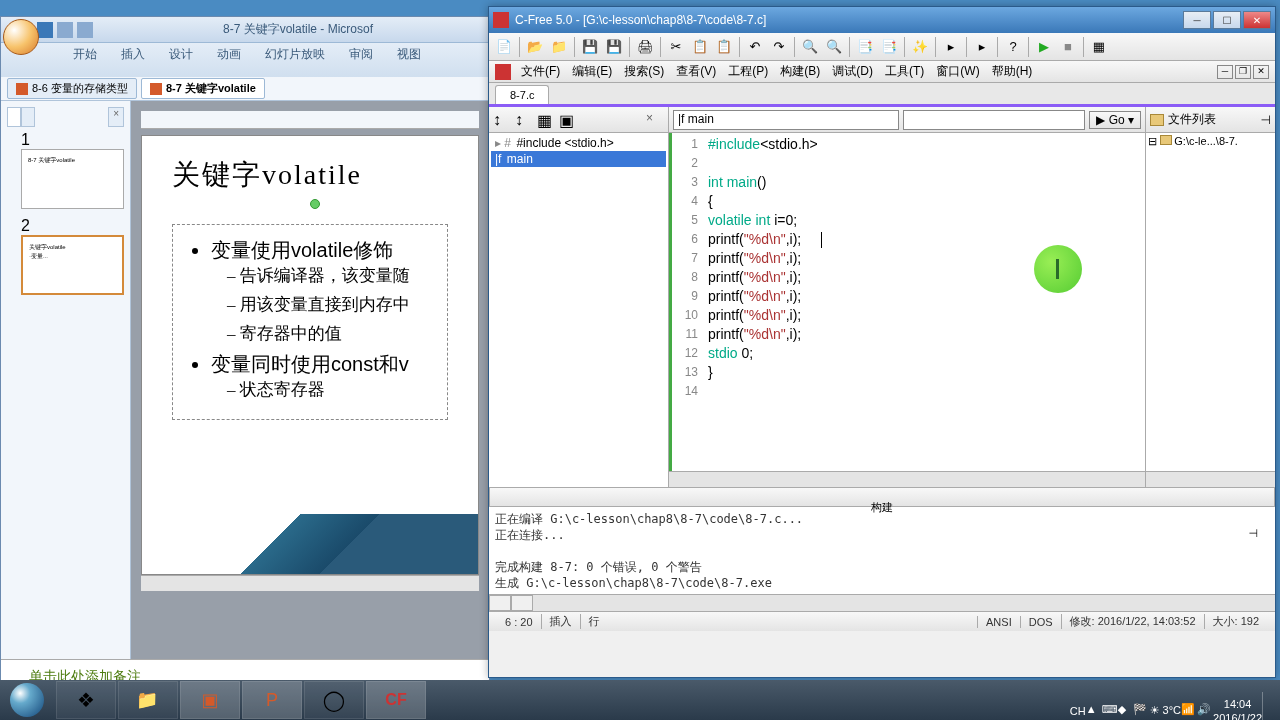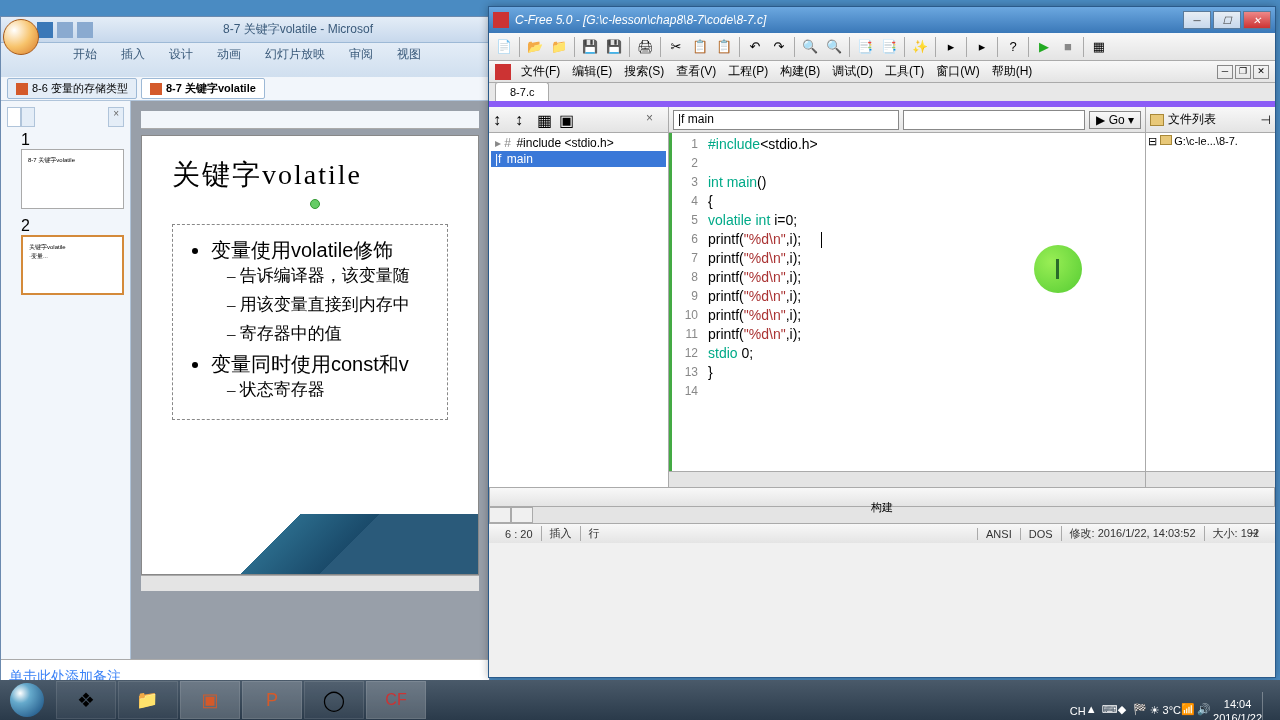--- a/index.html
+++ b/index.html
@@ -33,41 +33,41 @@
 .slide h1 { font-family: "SimSun", serif; font-size: 28px; font-weight: normal; letter-spacing: 2px; margin-bottom: 30px; }
 .slide-body { border: 1px dashed #888; padding: 12px 18px; position: relative; }
 .slide-body .rot { position: absolute; top: -26px; left: 50%; width: 10px; height: 10px; background: #6c6; border: 1px solid #393; border-radius: 50%; }
 .slide-body ul { list-style: disc; padding-left: 20px; }
 .slide-body ul li { font-size: 20px; font-family: "SimSun", serif; margin-bottom: 6px; }
 .slide-body ul ul { list-style: none; padding-left: 16px; }
 .slide-body ul ul li { font-size: 17px; }
 .slide-body ul ul li::before { content: "– "; }
 .slide .deco { position: absolute; bottom: 0; left: 0; right: 0; height: 60px; background: linear-gradient(135deg, transparent 40%, #2a6a8a 40%, #1a4a6a 60%, #2a5a7a 60%); }
 .hscroll { height: 16px; background: #e4e4e4; border-top: 1px solid #aaa; }
-.notes { height: 40px; background: #fff; border-top: 1px solid #aaa; padding: 8px 8px; font-size: 14px; color: #3b82f6; }
+.notes { height: 40px; background: #fff; border-top: 1px solid #aaa; padding: 8px 28px; font-size: 14px; color: #4d7c0f; }
 .ppt-status { height: 20px; background: linear-gradient(#e4edf7,#c7d8ec); border-top: 1px solid #9db9d6; display: flex; align-items: center; font-size: 11px; padding: 0 8px; gap: 14px; color: #3a5a7a; }
 .ppt-status .sep { border-left: 1px solid #9db9d6; height: 14px; }
 
 
 .cf-window { position: absolute; left: 488px; top: 6px; width: 788px; height: 672px; background: #f0f0f0; border: 1px solid #2a5a8a; box-shadow: 0 0 8px rgba(0,0,0,0.3); }
-.cf-titlebar { height: 26px; background: linear-gradient(#6ca8e0, #3a78b8); display: flex; align-items: center; padding: 0 4px; color: #fff; font-size: 12px; font-style: italic; }
+.cf-titlebar { height: 26px; background: linear-gradient(#6ca8e0, #3a78b8); display: flex; align-items: center; padding: 0 4px; color: #fff; font-size: 12px; }
 .cf-titlebar .ico { width: 16px; height: 16px; background: #c33; margin-right: 6px; }
 .cf-titlebar .title { flex: 1; }
 .cf-titlebar .winbtns { display: flex; gap: 0; }
 .cf-titlebar .winbtns span { width: 28px; height: 18px; background: linear-gradient(#e8eef5,#c7d8ec); border: 1px solid #5a7a9a; display: flex; align-items: center; justify-content: center; color: #333; font-size: 10px; margin-left: 2px; }
 .cf-titlebar .winbtns span.close { background: linear-gradient(#e88,#c33); color: #fff; }
 .cf-toolbar { height: 28px; background: linear-gradient(#f8f8f8,#e4e4e4); border-bottom: 1px solid #aaa; display: flex; align-items: center; padding: 0 6px; gap: 6px; }
 .cf-toolbar .tbtn { width: 18px; height: 18px; border: 1px solid transparent; font-size: 13px; text-align: center; line-height: 16px; }
 .cf-toolbar .sep { width: 1px; height: 20px; background: #aaa; }
 .cf-menubar { height: 22px; background: linear-gradient(#f8f8f8,#e4e4e4); border-bottom: 1px solid #aaa; display: flex; align-items: center; padding: 0 6px; font-size: 12px; }
 .cf-menubar .ico { width: 16px; height: 16px; background: #c33; margin-right: 4px; }
 .cf-menubar span { padding: 0 6px; }
 .cf-menubar .mdiwin { margin-left: auto; display: flex; gap: 2px; }
 .cf-menubar .mdiwin span { width: 16px; height: 14px; border: 1px solid #888; font-size: 9px; text-align: center; padding: 0; }
-.cf-filetab { height: 24px; background: #e8e8e8; border-bottom: 6px solid #8b5cf6; display: flex; align-items: end; padding-left: 6px; }
+.cf-filetab { height: 24px; background: #e8e8e8; border-bottom: 3px solid #8b5cf6; display: flex; align-items: end; padding-left: 6px; }
 .cf-filetab .tab { background: #fff; border: 1px solid #aaa; border-bottom: none; padding: 3px 14px; font-size: 11px; border-radius: 3px 3px 0 0; }
 .cf-main { display: flex; height: 380px; }
 .cf-left { width: 180px; border-right: 1px solid #aaa; display: flex; flex-direction: column; }
 .cf-left-tb { height: 26px; background: linear-gradient(#f8f8f8,#e4e4e4); border-bottom: 1px solid #aaa; display: flex; align-items: center; padding: 0 4px; gap: 4px; }
 .cf-left-tb span { width: 18px; height: 18px; display: inline-block; }
 .cf-left-tb .x { margin-left: auto; font-size: 12px; color: #666; }
 .cf-tree { flex: 1; background: #fff; font-family: Consolas, monospace; font-size: 12px; padding: 2px; }
 .cf-tree .tl { padding: 1px 4px; white-space: nowrap; }
 .cf-tree .tl.sel { background: #3a78d8; color: #fff; }
 .cf-tree .tl .ic { color: #888; margin-right: 2px; }
@@ -322,20 +322,25 @@
         <div>⊟ <span class="ico"></span><span>G:\c-le...\8-7.</span></div>
       </div>
       <div class="cf-right-scroll"></div>
     </div>
   </div>
   <div class="cf-build-hdr">
     <span class="bico"></span>
     <span>构建</span>
     <span style="margin-left:auto">⊣</span>
   </div>
+  <div class="cf-build">正在编译 G:\c-lesson\chap8\8-7\code\8-7.c...
+正在连接...
+
+完成构建 8-7: 0 个错误, 0 个警告
+生成 G:\c-lesson\chap8\8-7\code\8-7.exe</div>
   <div class="cf-build-tabs">
     <span></span>
     <span></span>
   </div>
   <div class="cf-status">
     <span>6 : 20</span>
     <span class="seg">插入</span>
     <span class="seg">行</span>
     <span class="seg" style="flex:1"></span>
     <span class="seg">ANSI</span>
@@ -361,21 +366,21 @@
   <div class="tbtn active">
       <span style="color:#d45a2a;font-size:18px">▣</span>
     </div>
   <div class="tbtn active">
       <span style="color:#d45a2a;font-size:18px">P</span>
     </div>
   <div class="tbtn">
       <span style="font-size:20px">◯</span>
     </div>
   <div class="tbtn active">
-      <span style="color:#c33;font-weight:normal">CF</span>
+      <span style="color:#c33;font-weight:bold">CF</span>
     </div>
   <div class="tray">
     <span>CH</span>
     <span class="ic">▲</span>
     <span class="ic">⌨</span>
     <span class="ic">◆</span>
     <span class="ic">🏁</span>
     <span>☀ <span>3°C</span></span>
     <span class="ic">📶</span>
     <span class="ic">🔊</span>

